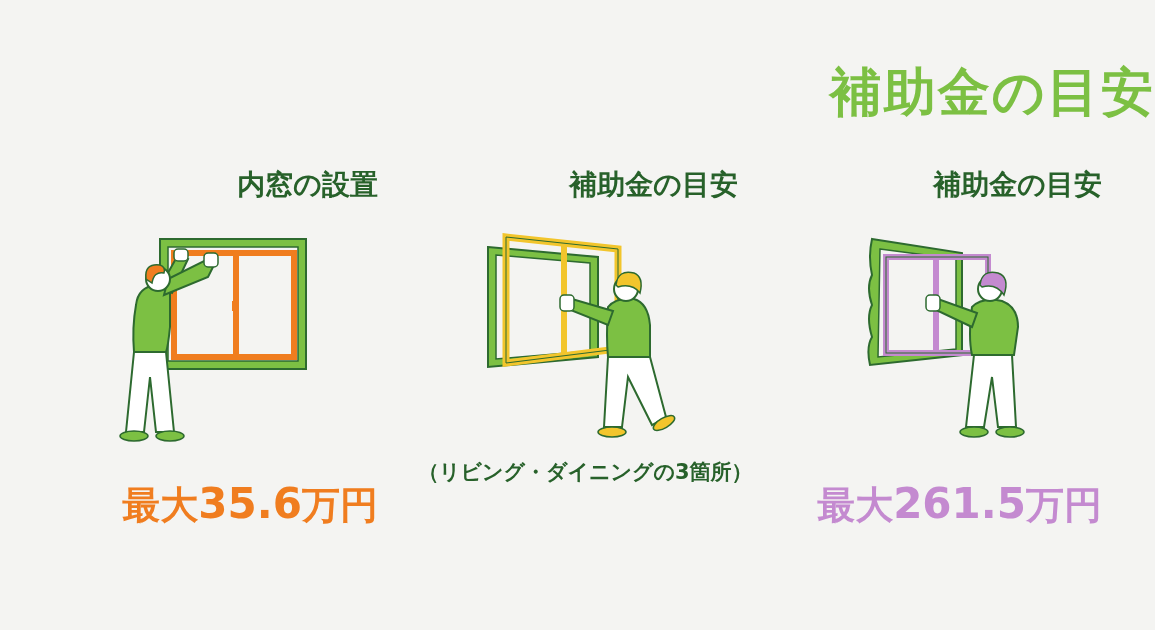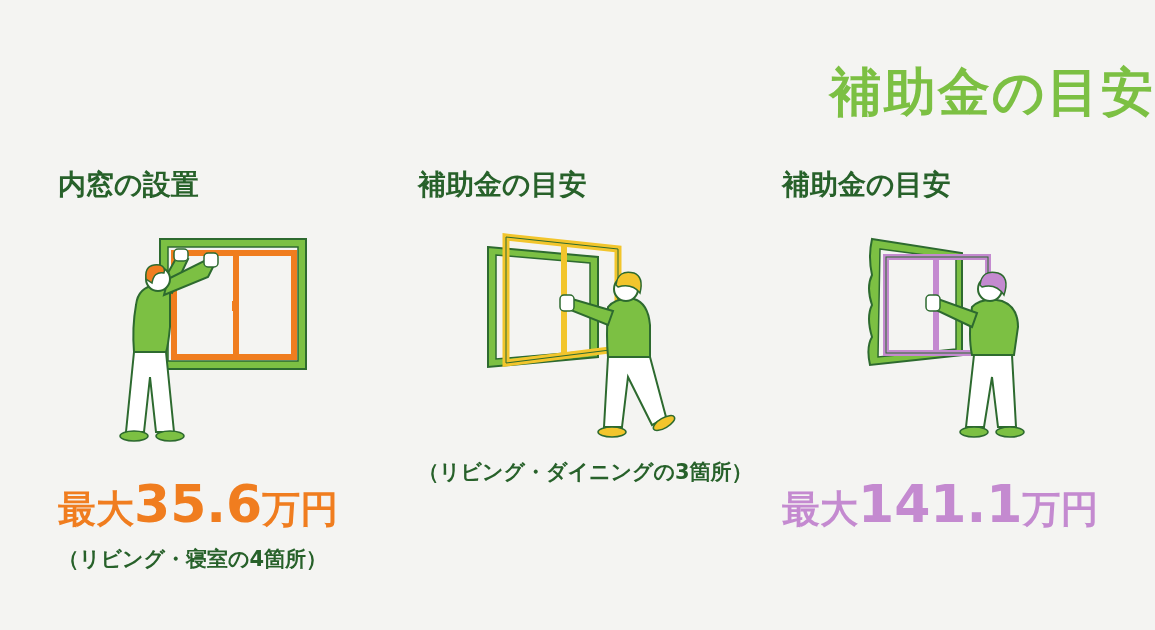--- a/index.html
+++ b/index.html
@@ -6,30 +6,30 @@
   body {
     width:1155px; height:630px; overflow:hidden;
     background:#f4f4f2;
     font-family:"DejaVu Sans", "Liberation Sans", sans-serif;
     position:relative;
   }
   .title {
     position:absolute; top:58px; left:0; width:1155px; text-align:right;
     font-size:52px; font-weight:bold; color:#7cc043; letter-spacing:2px;
   }
-  .col { position:absolute; top:165px; width:320px; text-align:left; }
+  .col { position:absolute; top:165px; width:320px; text-align:right; }
   .col.c1 { left:58px; }
   .col.c2 { left:418px; }
   .col.c3 { left:782px; }
   .heading { font-size:28px; font-weight:bold; color:#27612a; height:40px; line-height:40px; }
   .illus { margin:22px auto 0; width:220px; height:225px; }
   .illus svg { width:220px; height:225px; display:block; }
   .amount { margin-top:30px; font-weight:bold; line-height:44px; white-space:nowrap; }
   .amount .pre, .amount .suf { font-size:38px; }
-  .amount .num { font-size:52px; }
+  .amount .num { font-size:42px; }
   .note { margin-top:6px; font-size:21px; font-weight:bold; color:#27612a; white-space:nowrap; }
 </style>
 </head>
 <body>
 
 <div class="title">補助金の目安</div>
 
 <div class="col c1">
   <div class="heading">内窓の設置</div>
   <div class="illus">
@@ -50,21 +50,20 @@
       <rect x="66" y="22" width="14" height="12" rx="4" fill="#fff" stroke="#2d6a2f" stroke-width="1.5"></rect>
       <rect x="96" y="26" width="14" height="14" rx="4" fill="#fff" stroke="#2d6a2f" stroke-width="1.5"></rect>
       <path d="M26 125 L18 205 L36 205 L42 150 L48 205 L66 205 L58 125Z" fill="#fff" stroke="#2d6a2f" stroke-width="2"></path>
       <ellipse cx="26" cy="209" rx="14" ry="5" fill="#7cc043" stroke="#2d6a2f" stroke-width="1.5"></ellipse>
       <ellipse cx="62" cy="209" rx="14" ry="5" fill="#7cc043" stroke="#2d6a2f" stroke-width="1.5"></ellipse>
     </svg>
   </div>
   <div class="amount" style="color:#f07d1f">
     <span class="pre">最大</span><span class="num">35.6</span><span class="suf">万円</span>
   </div>
-  <div class="note">（リビング・寝室の4箇所）</div>
 </div>
 
 <div class="col c2">
   <div class="heading">補助金の目安</div>
   <div class="illus">
     <svg viewBox="0 0 220 225">
 
       <path d="M20 20 L130 30 L130 130 L20 140Z" fill="#7cc043" stroke="#2d6a2f" stroke-width="2"></path>
       <path d="M28 28 L122 36 L122 124 L28 132Z" fill="#f4f4f2" stroke="#2d6a2f" stroke-width="1.5"></path>
 
@@ -101,15 +100,15 @@
       <path d="M145 86 L106 72 L102 82 L140 100Z" fill="#7cc043" stroke="#2d6a2f" stroke-width="2"></path>
       <rect x="94" y="68" width="14" height="16" rx="4" fill="#fff" stroke="#2d6a2f" stroke-width="1.5"></rect>
       <circle cx="158" cy="62" r="12" fill="#fff" stroke="#2d6a2f" stroke-width="2"></circle>
       <path d="M148 58 Q150 42 166 46 Q178 50 172 68 Q164 56 150 60Z" fill="#c48ad0" stroke="#2d6a2f" stroke-width="1.5"></path>
       <path d="M142 128 L134 200 L152 200 L160 150 L166 200 L184 200 L180 128Z" fill="#fff" stroke="#2d6a2f" stroke-width="2"></path>
       <ellipse cx="142" cy="205" rx="14" ry="5" fill="#7cc043" stroke="#2d6a2f" stroke-width="1.5"></ellipse>
       <ellipse cx="178" cy="205" rx="14" ry="5" fill="#7cc043" stroke="#2d6a2f" stroke-width="1.5"></ellipse>
     </svg>
   </div>
   <div class="amount" style="color:#c48ad0">
-    <span class="pre">最大</span><span class="num">141.1</span><span class="suf">万円</span>
+    <span class="pre">最大</span><span class="num">261.5</span><span class="suf">万円</span>
   </div>
 </div>
 
 </body></html>

